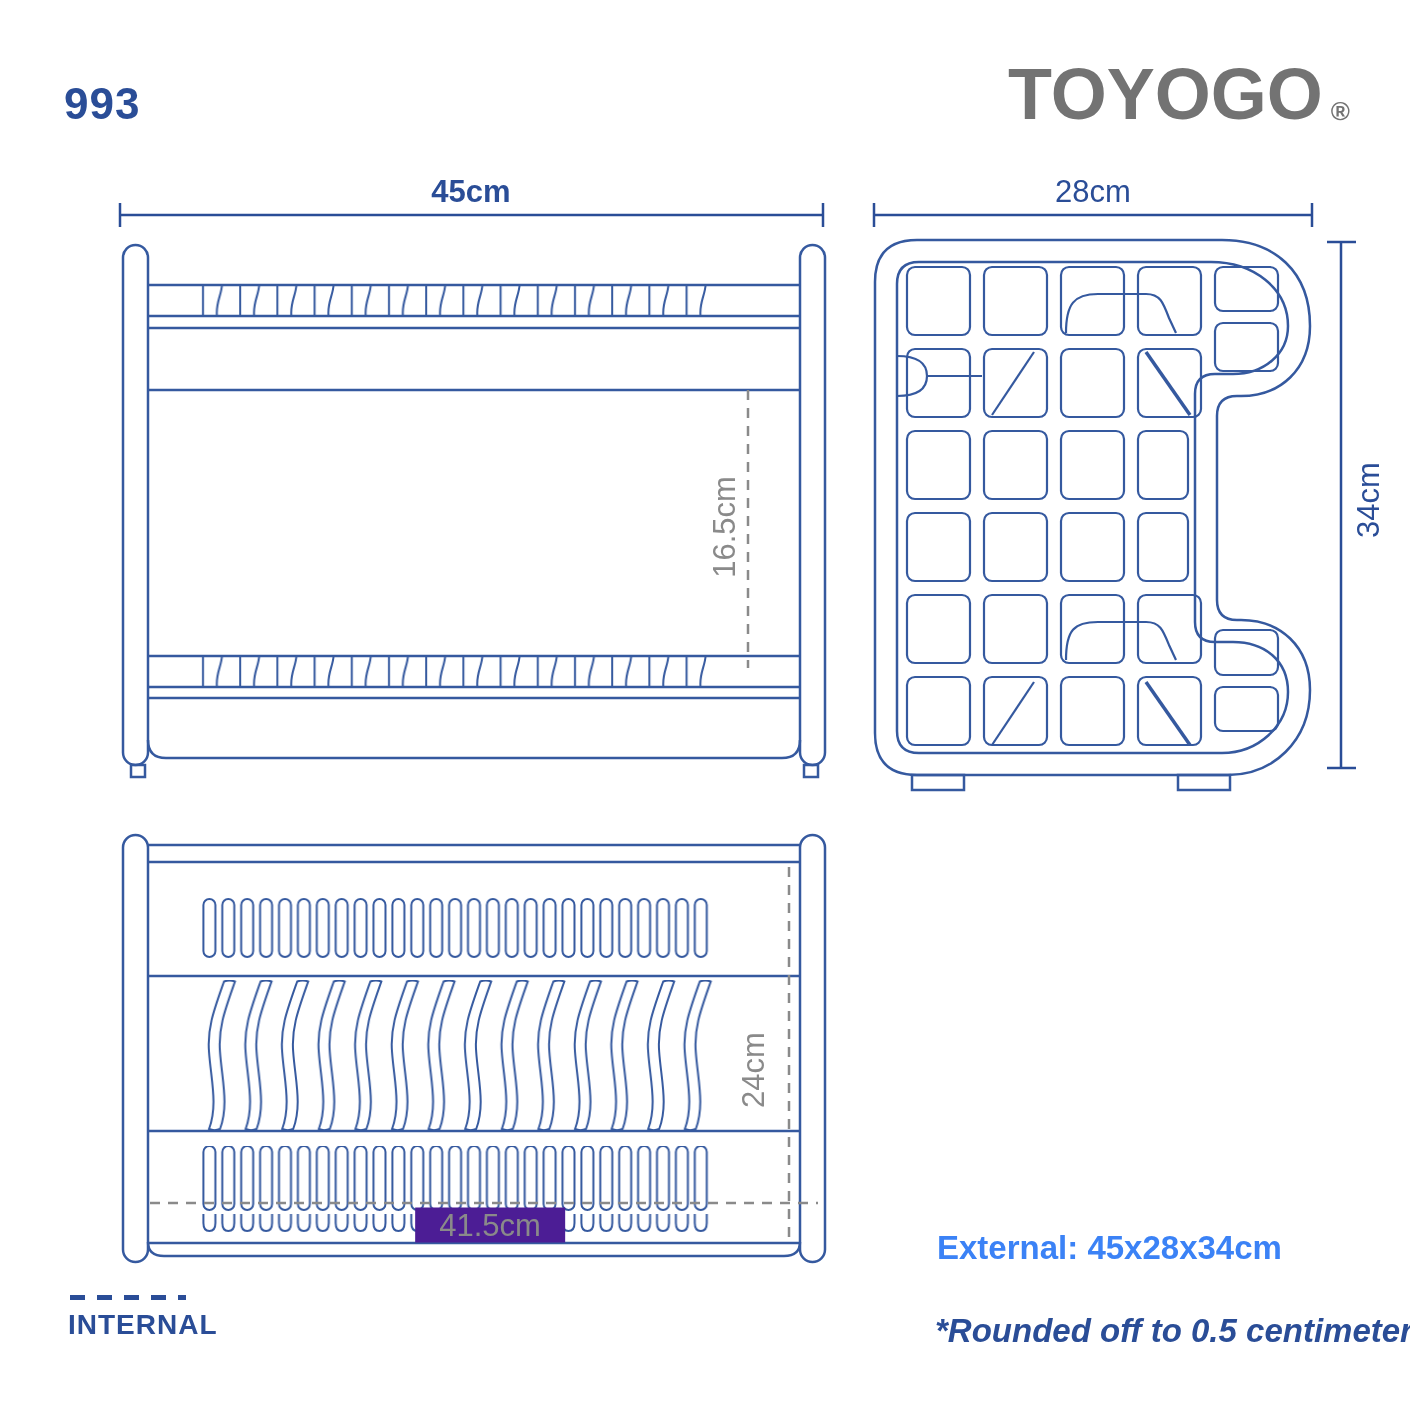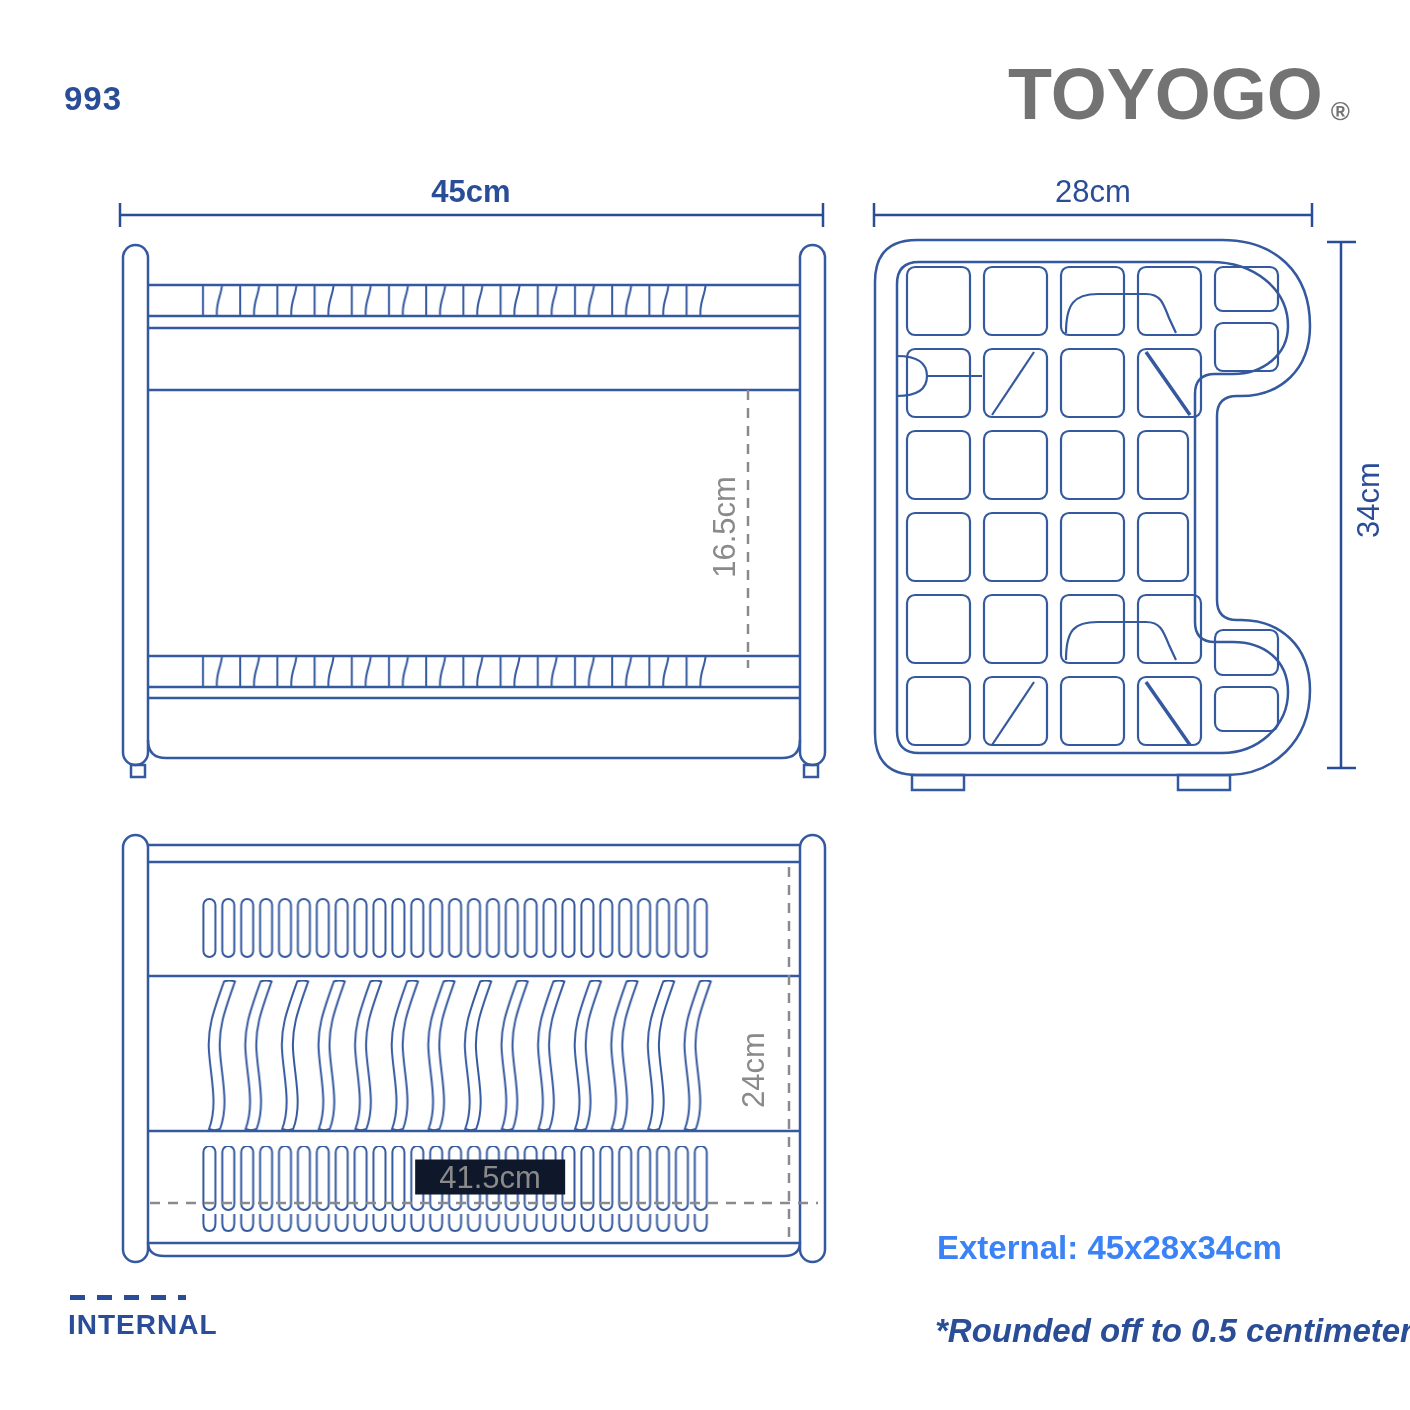--- a/index.html
+++ b/index.html
@@ -2,38 +2,38 @@
 <html><head>
 <meta charset="utf-8">
 <style>
   html,body{margin:0;padding:0;background:#ffffff;}
   .sheet{
     position:relative;width:1410px;height:1410px;background:#ffffff;overflow:hidden;
     font-family:"Liberation Sans",sans-serif;
   }
   .sheet svg{position:absolute;left:0;top:0;}
   .model{
-    position:absolute;left:64px;top:82px;font-size:33px;font-weight:bold;
+    position:absolute;left:64px;top:82px;font-size:44px;font-weight:bold;
     color:#2A4D97;letter-spacing:1px;line-height:1;
   }
   .brand{
     position:absolute;left:1008px;top:58px;font-size:72px;font-weight:bold;
     color:#737373;line-height:1;letter-spacing:0px;white-space:nowrap;text-align:right;
   }
   .brand .reg{
     display:inline-block;font-size:26px;font-weight:bold;transform:translateY(-6px);
     margin-left:8px;vertical-align:bottom;
   }
   .dim-label{
     position:absolute;font-size:31px;color:#2A4D97;white-space:nowrap;line-height:1;
     transform:translate(-50%,-50%);
   }
   .dim-label.rot{transform:translate(-50%,-50%) rotate(-90deg);}
   .dim-label.gray{color:#8A8A8A;}
-  .dim-label.boxed{background:#0f172a;padding:2px 24px;}
+  .dim-label.boxed{background:#4c1d95;padding:2px 24px;margin-top:48px;}
   .legend{position:absolute;left:68px;top:1295px;color:#2A4D97;}
   .legend-dash{
     width:116px;height:5px;margin-left:2px;
     background:repeating-linear-gradient(90deg,#2A4D97 0 15px,transparent 15px 27px);
   }
   .legend-label{
     margin-top:11px;font-size:28px;font-weight:600;letter-spacing:1px;line-height:1;text-align:right;
   }
   .note-external{
     position:absolute;left:937px;top:1231px;font-size:33px;font-weight:600;

